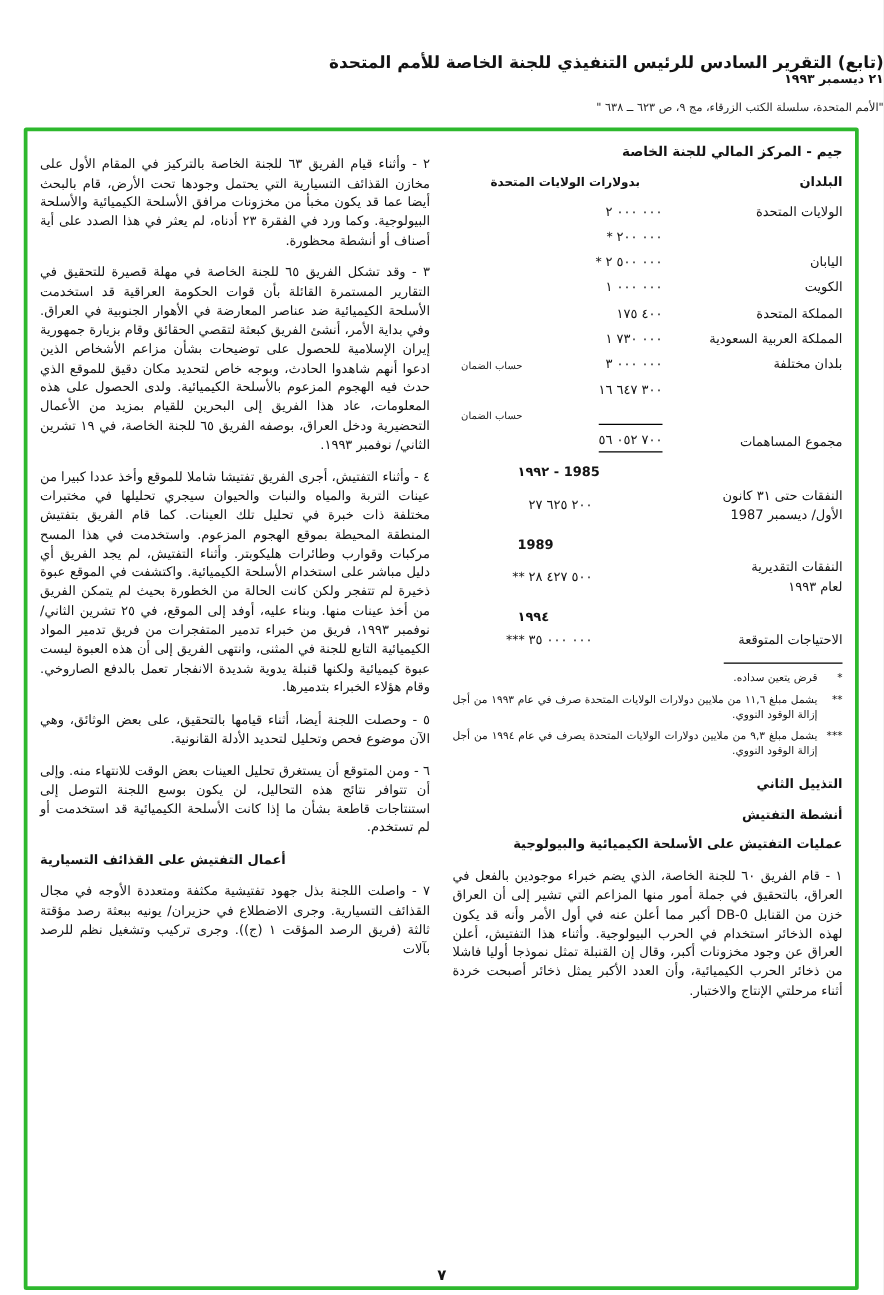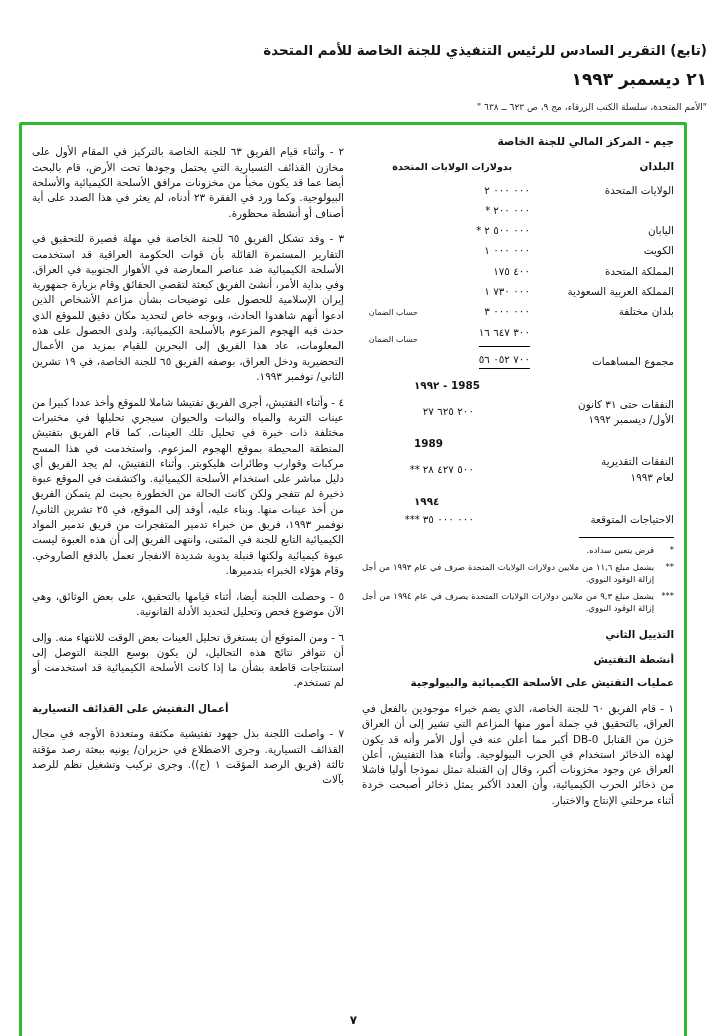--- a/index.html
+++ b/index.html
@@ -14,21 +14,21 @@
     position: relative;
     width: 707px; height: 1036px;
     direction: rtl;
     box-sizing: border-box;
     padding-top: 42px;
     outline: 1px solid #b9b9b9;
   }
   
   .doc-header { text-align: right; }
   .doc-title  { font-size: 13.5px; font-weight: bold; letter-spacing: 0; }
-  .doc-date   { font-size: 17px; font-weight: bold; margin-top: 11px; }
+  .doc-date   { font-size: 10px; font-weight: bold; }
   .doc-source { font-size: 9px; margin-top: 13px; color: #222; }
 
   
   .frame {
     box-sizing: border-box;
     margin: 10px 20px 0 19px;
     height: 930px;
     border: 3px solid #2db82d;
     border-radius: 2px;
     padding: 9px 10px;
@@ -47,21 +47,21 @@
   .tbl-head { display: flex; font-weight: bold; margin-bottom: 8px; }
   .tbl-head .h-country { flex: 1; }
   .tbl-head .h-amount  { width: 150px; font-size: 9.6px; white-space: nowrap; }
 
   .fin-row { display: flex; align-items: flex-end; margin-bottom: 5px; }
   .fin-country { flex: 1; }
   .fin-amt { width: 112px; display: flex; justify-content: flex-start; gap: 3px; align-items: flex-end; }
   .num { white-space: nowrap; }
   .marker { font-size: 10px; }
   .fin-note { width: 56px; font-size: 8px; line-height: 10px; padding-bottom: 2px; color: #222; }
-  .rule-under  { border-bottom: 1px solid #000; padding-bottom: 6px; }
+  .rule-under  { border-bottom: 1px solid #000; padding-bottom: 19px; }
   .rule-total  { border-bottom: 1.6px solid #000; padding-bottom: 1px; }
   .total-row .fin-country { font-weight: normal; }
 
   .year-heading { font-weight: bold; text-align: left; padding-left: 52px; margin: 9px 0 3px; }
   .exp-row { display: flex; align-items: center; margin-bottom: 3px; }
   .exp-label { flex: 1; }
 
   .fn-rule { width: 95px; border-top: 1px solid #000; margin: 9px 0 6px auto; }
   .footnotes { font-size: 8.5px; line-height: 12px; }
   .footnote { display: flex; gap: 4px; margin-bottom: 5px; }
@@ -185,21 +185,21 @@
           <span class="fin-amt">
             <span class="num rule-total" dir="ltr">٥٦&nbsp;٠٥٢&nbsp;٧٠٠</span>
           </span>
           <span class="fin-note"></span>
         </div>
 
         <div class="year-heading">1985 - ١٩٩٢</div>
         <div class="exp-row">
           <span class="exp-label">
             <div>النفقات حتى ٣١ كانون</div>
-            <div>الأول/ ديسمبر ١٩٩٢</div>
+            <div>الأول/ ديسمبر 1987</div>
           </span>
           <span class="fin-amt">
             <span class="num" dir="ltr">٢٧&nbsp;٦٢٥&nbsp;٢٠٠</span>
             <span class="marker"></span>
           </span>
         </div>
 
         <div class="year-heading">1989</div>
         <div class="exp-row">
           <span class="exp-label">

